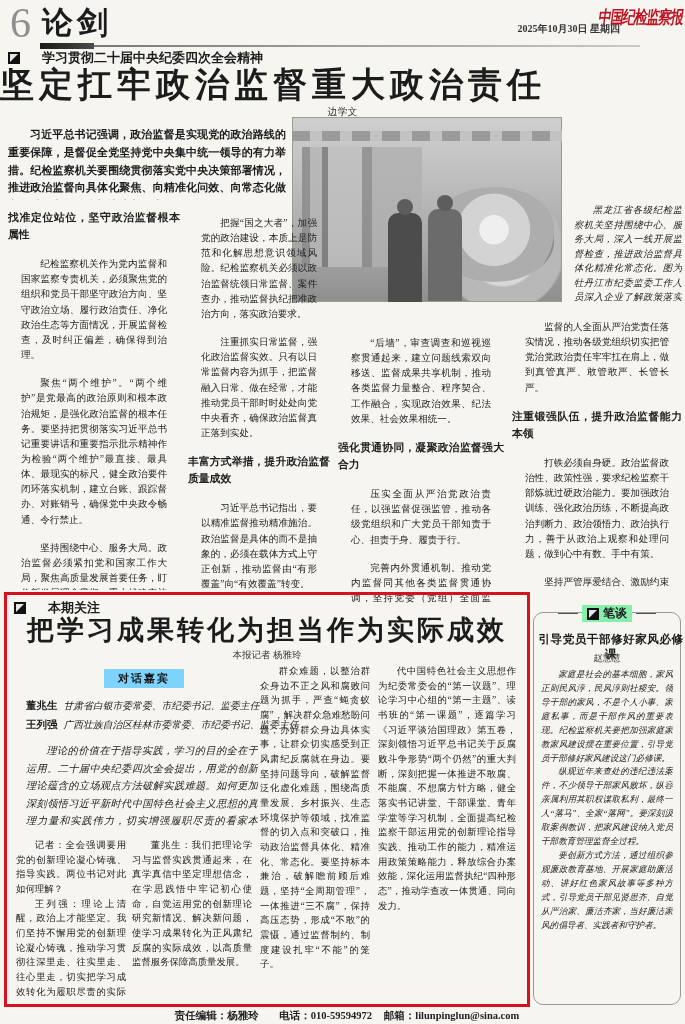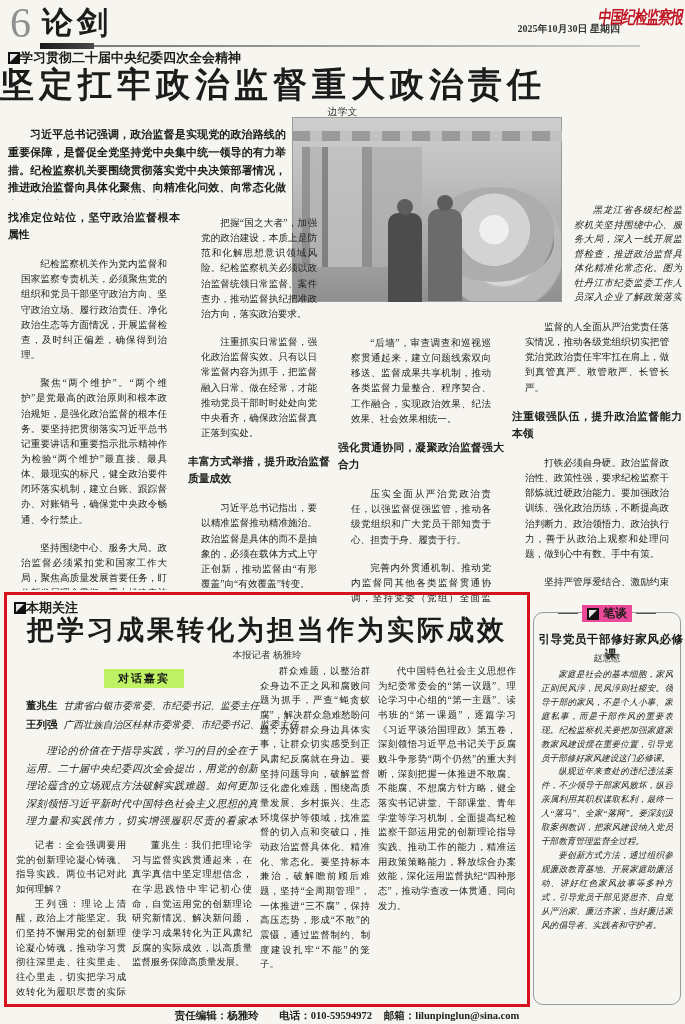--- a/index.html
+++ b/index.html
@@ -17,21 +17,21 @@
   .page-num { left:10px; top:2px; font-size:42px; color:#8f8f8f; font-weight:400; line-height:1; }
   .section-name { left:42px; top:4px; font-size:31px; font-weight:700; letter-spacing:4px; line-height:1.2; }
   .bar-dark { left:40px; top:43px; width:54px; height:6px; background:linear-gradient(90deg,#1a1a1a,#4a4a4a); }
   .bar-light { left:94px; top:45px; width:546px; height:2px; background:linear-gradient(90deg,#7a7a7a,#c9c9c9); }
   .date-line { left:452px; top:22px; width:168px; text-align:right; font-size:10px; font-weight:700; color:#333; }
   .masthead { left:600px; top:8px; width:84px; font-size:13px; font-weight:900; color:#bf1220;
               letter-spacing:-1px; transform:skewX(-8deg) scaleY(1.35); transform-origin:left top;
               line-height:1.1; white-space:nowrap; }
 
   
-  .kicker { display:flex; align-items:center; gap:0; font-weight:700; font-size:13px; }
+  .kicker { display:flex; align-items:center; gap:22px; font-weight:700; font-size:13px; }
   .kicker-icon { width:12px; height:12px; background:#111; position:relative; flex:0 0 12px; }
   .kicker-icon::after { content:""; position:absolute; left:2px; top:2px; width:0; height:0;
      border-left:8px solid #fff; border-bottom:8px solid transparent; opacity:.9; }
   .kicker1 { left:8px; top:49px; }
 
   
   .headline1 { left:0; top:62px; width:685px; font-size:34px; font-weight:900;
                letter-spacing:5px; }
   .byline1 { left:0; top:105px; width:685px; text-align:center; font-size:10px; color:#333; }
   .lead-intro { left:8px; top:126px; width:278px; height:74px; overflow:hidden;
@@ -68,41 +68,41 @@
       font-size:9.4px; line-height:1.55; font-style:italic; text-align:justify; text-justify:inter-ideograph; color:#222; }
   .photo-caption .cap-text { text-indent:2em; }
 
   
   .redbox { left:4px; top:592px; width:526px; height:415px; border:3px solid #d6121f; background:transparent; }
   .kicker2 { left:14px; top:599px; }
   .headline2 { left:4px; top:612px; width:526px; text-align:center; font-size:27px; font-weight:900; letter-spacing:3px; }
   .byline2 { left:4px; top:649px; width:526px; text-align:center; font-size:9.5px; color:#333; }
 
   .guests { left:26px; top:668px; width:246px; }
-  .guests-label { display:inline-block; margin:0 0 8px 78px; padding:2px 14px; background:#bef264;
+  .guests-label { display:inline-block; margin:0 0 8px 78px; padding:2px 14px; background:#7dd3fc;
       color:#111; font-weight:700; font-size:11px; letter-spacing:2px; }
   .guest { font-size:9.8px; line-height:1.85; white-space:nowrap; }
   .guest .g-name { font-weight:700; font-size:10.5px; margin-right:6px; }
   .guest .g-title { font-style:italic; }
 
   .focus-intro { left:26px; top:742px; width:232px; height:88px; overflow:hidden; font-size:10.2px;
       font-style:italic; line-height:1.72; text-align:justify; text-justify:inter-ideograph; }
   .focus-intro p { text-indent:2em; }
 
   .fcolA { left:16px;  top:838px; width:110px; height:158px; }
   .fcolB { left:132px; top:838px; width:120px; height:158px; }
   .fcolC { left:260px; top:664px; width:110px; height:332px; }
   .fcolD { left:378px; top:664px; width:138px; height:332px; }
   .fcol { overflow:hidden; font-size:9.4px; line-height:1.56; text-align:justify; text-justify:inter-ideograph; color:#222; }
   .fcol p { text-indent:2em; }
 
   
   .essaybox { left:533px; top:612px; width:148px; height:393px; border:1px solid #9a9a9a; border-radius:10px; }
   .kicker3 { left:533px; top:605px; width:148px; display:flex; align-items:center; justify-content:center; gap:4px; }
-  .kicker3 .k3-inner { display:flex; align-items:center; gap:4px; background:#ec4899; padding:0 5px;
+  .kicker3 .k3-inner { display:flex; align-items:center; gap:4px; background:#86efac; padding:0 5px;
       font-weight:700; font-size:12px; }
   .kicker3 .k3-line { flex:0 0 20px; height:1px; background:#555; }
   .headline3 { left:535px; top:632px; width:152px; text-align:center; font-size:11.6px; font-weight:900; letter-spacing:.5px; }
   .author3 { left:535px; top:652px; width:144px; text-align:center; font-size:9px; color:#333; }
   .essay-body { left:541px; top:668px; width:132px; height:330px; overflow:hidden; font-size:8.6px;
       line-height:1.62; font-style:italic; text-align:justify; text-justify:inter-ideograph; color:#222; }
   .essay-body p { text-indent:2em; }
 
   
   .footer { left:0; top:1009px; width:685px; text-align:center; font-size:10.5px; font-weight:700; color:#222; }

